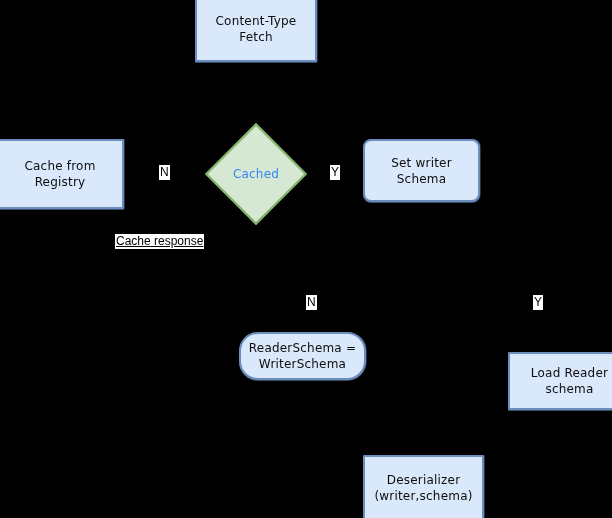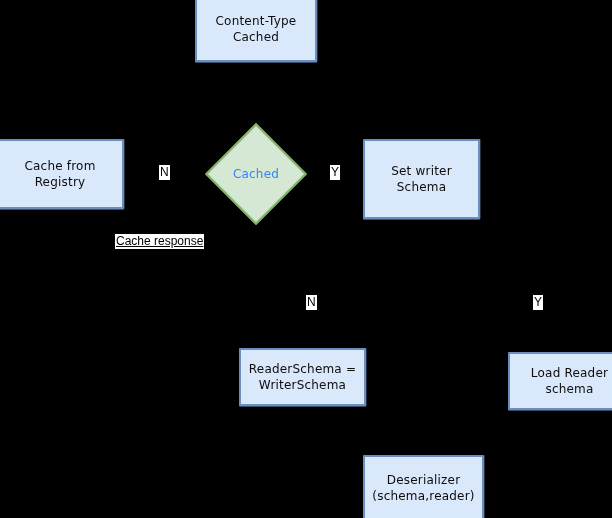--- a/index.html
+++ b/index.html
@@ -74,52 +74,52 @@
     font-family: "Liberation Sans", sans-serif;
   }
 </style>
 </head>
 <body>
 
 <div id="canvas">
 
   <div class="node-box" style="left:195px; top:-4px; width:122px; height:66px;">
     <span>Content-Type
-Cached</span>
+Fetch</span>
   </div>
 
   <div class="node-box" style="left:-4px; top:139px; width:128px; height:70px;">
     <span>Cache from
 Registry</span>
   </div>
 
   <div class="node-diamond" style="left:220px; top:138px; width:72px; height:72px;">
     <span class="diamond-shape"></span>
     <span class="diamond-label">Cached</span>
   </div>
 
-  <div class="node-box" style="left:363px; top:139px; width:117px; height:80px;">
+  <div class="node-box" style="left:363px; top:139px; width:117px; height:63px;border-radius:8px;">
     <span>Set writer
 Schema</span>
   </div>
 
 
-  <div class="node-box" style="left:239px; top:348px; width:127px; height:58px;">
+  <div class="node-box" style="left:239px; top:332px; width:127px; height:48px;border-radius:19px;">
     <span>ReaderSchema =
 WriterSchema</span>
   </div>
 
   <div class="node-box" style="left:508px; top:352px; width:123px; height:58px;text-align:center;">
     <span>Load Reader
 schema</span>
   </div>
 
   <div class="node-box" style="left:363px; top:455px; width:121px; height:66px;">
     <span>Deserializer
-(schema,reader)</span>
+(writer,schema)</span>
   </div>
 
   <div class="edge-label" style="left:159px; top:165px;">N</div>
 
   <div class="edge-label" style="left:330px; top:165px;">Y</div>
 
   <div class="edge-label" style="left:115px; top:234px;text-decoration:underline;">Cache response</div>
 
   <div class="edge-label" style="left:306px; top:295px;">N</div>
 

